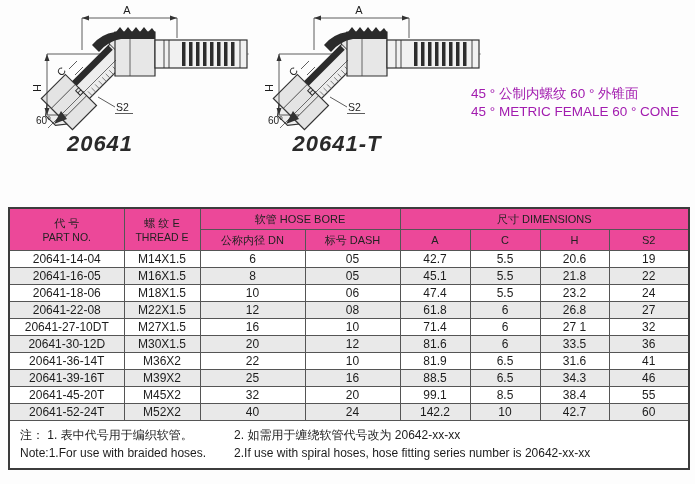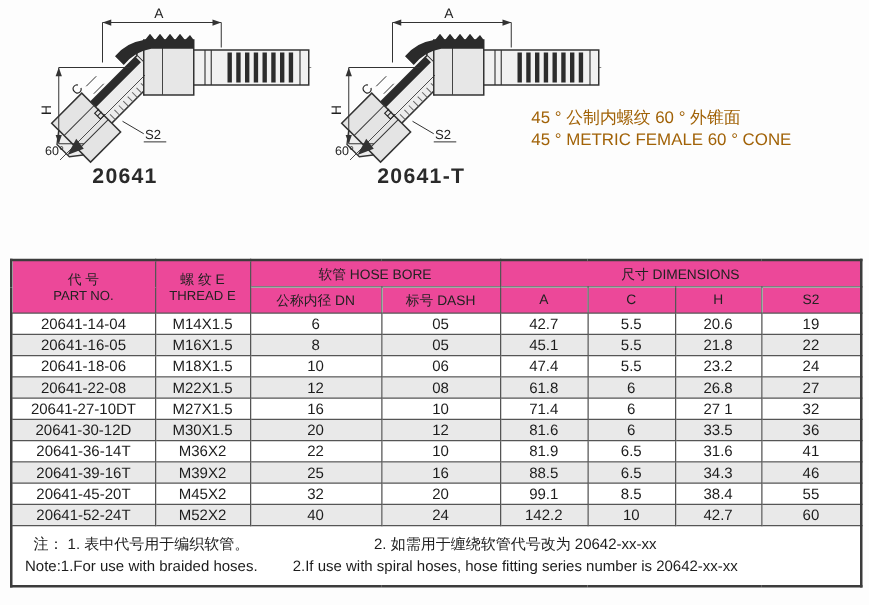--- a/index.html
+++ b/index.html
@@ -4,42 +4,42 @@
 <style>
   html,body{margin:0;padding:0;}
   body{
     width:695px;height:484px;background:#fdfdfd;position:relative;
     font-family:"Liberation Sans", sans-serif;color:#222;
     -webkit-font-smoothing:antialiased;
   }
   .top{position:relative;width:695px;height:204px;}
   .fig{position:absolute;}
   .fig-label{
-    position:absolute;font-weight:bold;font-size:17px;
+    position:absolute;font-weight:bold;font-style:italic;font-size:22px;
     letter-spacing:1px;color:#2a2a2a;text-align:center;width:110px;top:131px;
   }
   .title-block{
-    position:absolute;left:425px;top:85px;font-size:13.5px;line-height:18px;
-    color:#a16207;white-space:nowrap;
+    position:absolute;left:471px;top:85px;font-size:13.5px;line-height:18px;
+    color:#a21caf;white-space:nowrap;
   }
   
   .catalog-table{
     position:absolute;left:8px;top:207px;width:680px;
     border-collapse:collapse;table-layout:fixed;
     border:2px solid #3c3c3c;
   }
   .catalog-table th,.catalog-table td{
     border:1px solid #555;text-align:center;padding:0;overflow:hidden;
   }
   .catalog-table thead th{font-weight:normal;font-size:11px;height:20px;background:#ec4899;}
   .catalog-table thead .hdr2{display:block;font-size:10.5px;}
   .catalog-table tbody td{height:16px;font-size:12px;color:#1c1c1c;}
   .catalog-table tbody tr:nth-child(even){background:#e9e9e9;}
   .catalog-table tbody tr:nth-child(odd){background:#ffffff;}
-  .catalog-table tfoot td{background:#fff;text-align:center;padding:5px 10px 6px 10px;}
+  .catalog-table tfoot td{background:#fff;text-align:left;padding:5px 10px 6px 10px;}
   .notes{display:flex;gap:28px;font-size:12px;line-height:18px;color:#1c1c1c;}
   .notes .ncol{white-space:nowrap;}
   
   svg text{font-family:"Liberation Sans",sans-serif;fill:#1e1e1e;}
 </style>
 </head>
 <body>
 
 <div class="top">
 

